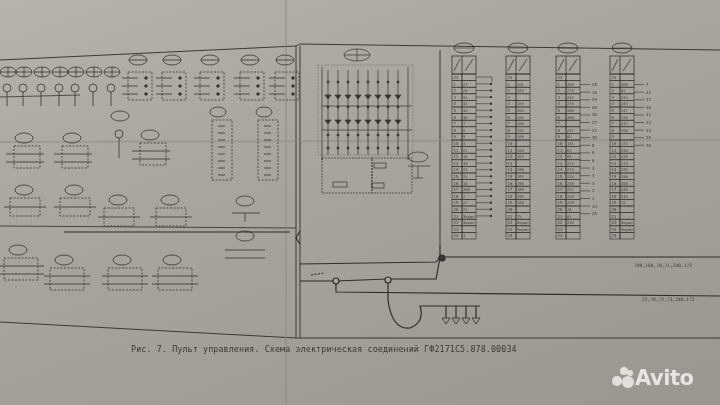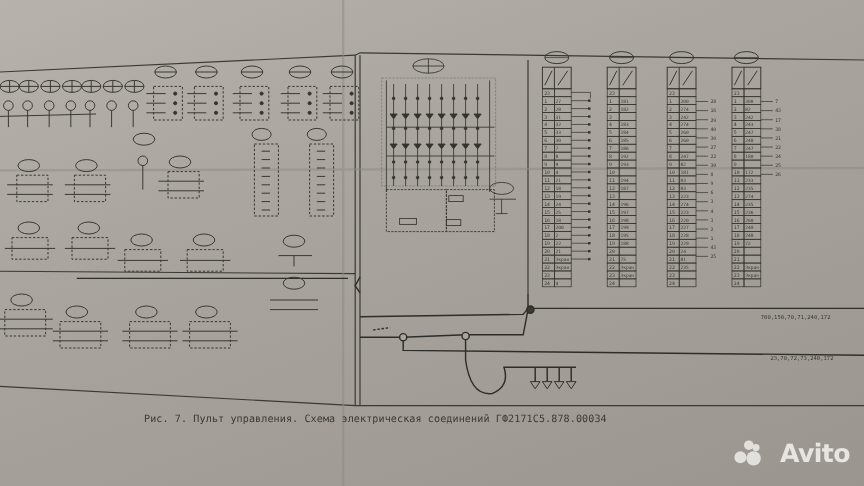--- a/index.html
+++ b/index.html
@@ -5,25 +5,25 @@
   html, body { margin: 0; padding: 0; }
   body {
     width: 720px; height: 405px; overflow: hidden; position: relative;
     background: linear-gradient(160deg, #b7b3ac 0%, #aaa69f 35%, #a29e97 70%, #9a968f 100%);
     font-family: "DejaVu Sans Mono", monospace;
     color: #2f2d2a;
   }
   .sheet { position: absolute; left: 0; top: 0; width: 720px; height: 405px; }
   svg text { font-family: "DejaVu Sans Mono", monospace; fill: #3a3834; }
   .caption {
-    position: absolute; left: 120px; top: 344px;
+    position: absolute; left: 131px; top: 344px;
     font-size: 8.4px; letter-spacing: 0.1px; color: #3b3935; white-space: nowrap;
   }
   .watermark {
-    position: absolute; left: 612px; top: 366px; display: flex; align-items: center; gap: 16px;
+    position: absolute; left: 612px; top: 366px; display: flex; align-items: center; gap: 1px;
   }
   .wm-dots { position: relative; width: 22px; height: 22px; }
   .wm-dots span { position: absolute; border-radius: 50%; background: #e8e6e2; opacity: .92; }
   .wm-text {
     font-family: "DejaVu Sans", sans-serif; font-weight: bold; font-size: 21px;
     color: #ecebe8; opacity: .93; letter-spacing: -0.5px;
   }
   .codes {
     position: absolute; font-size: 4.6px; color: #3a3834; white-space: nowrap;
   }

